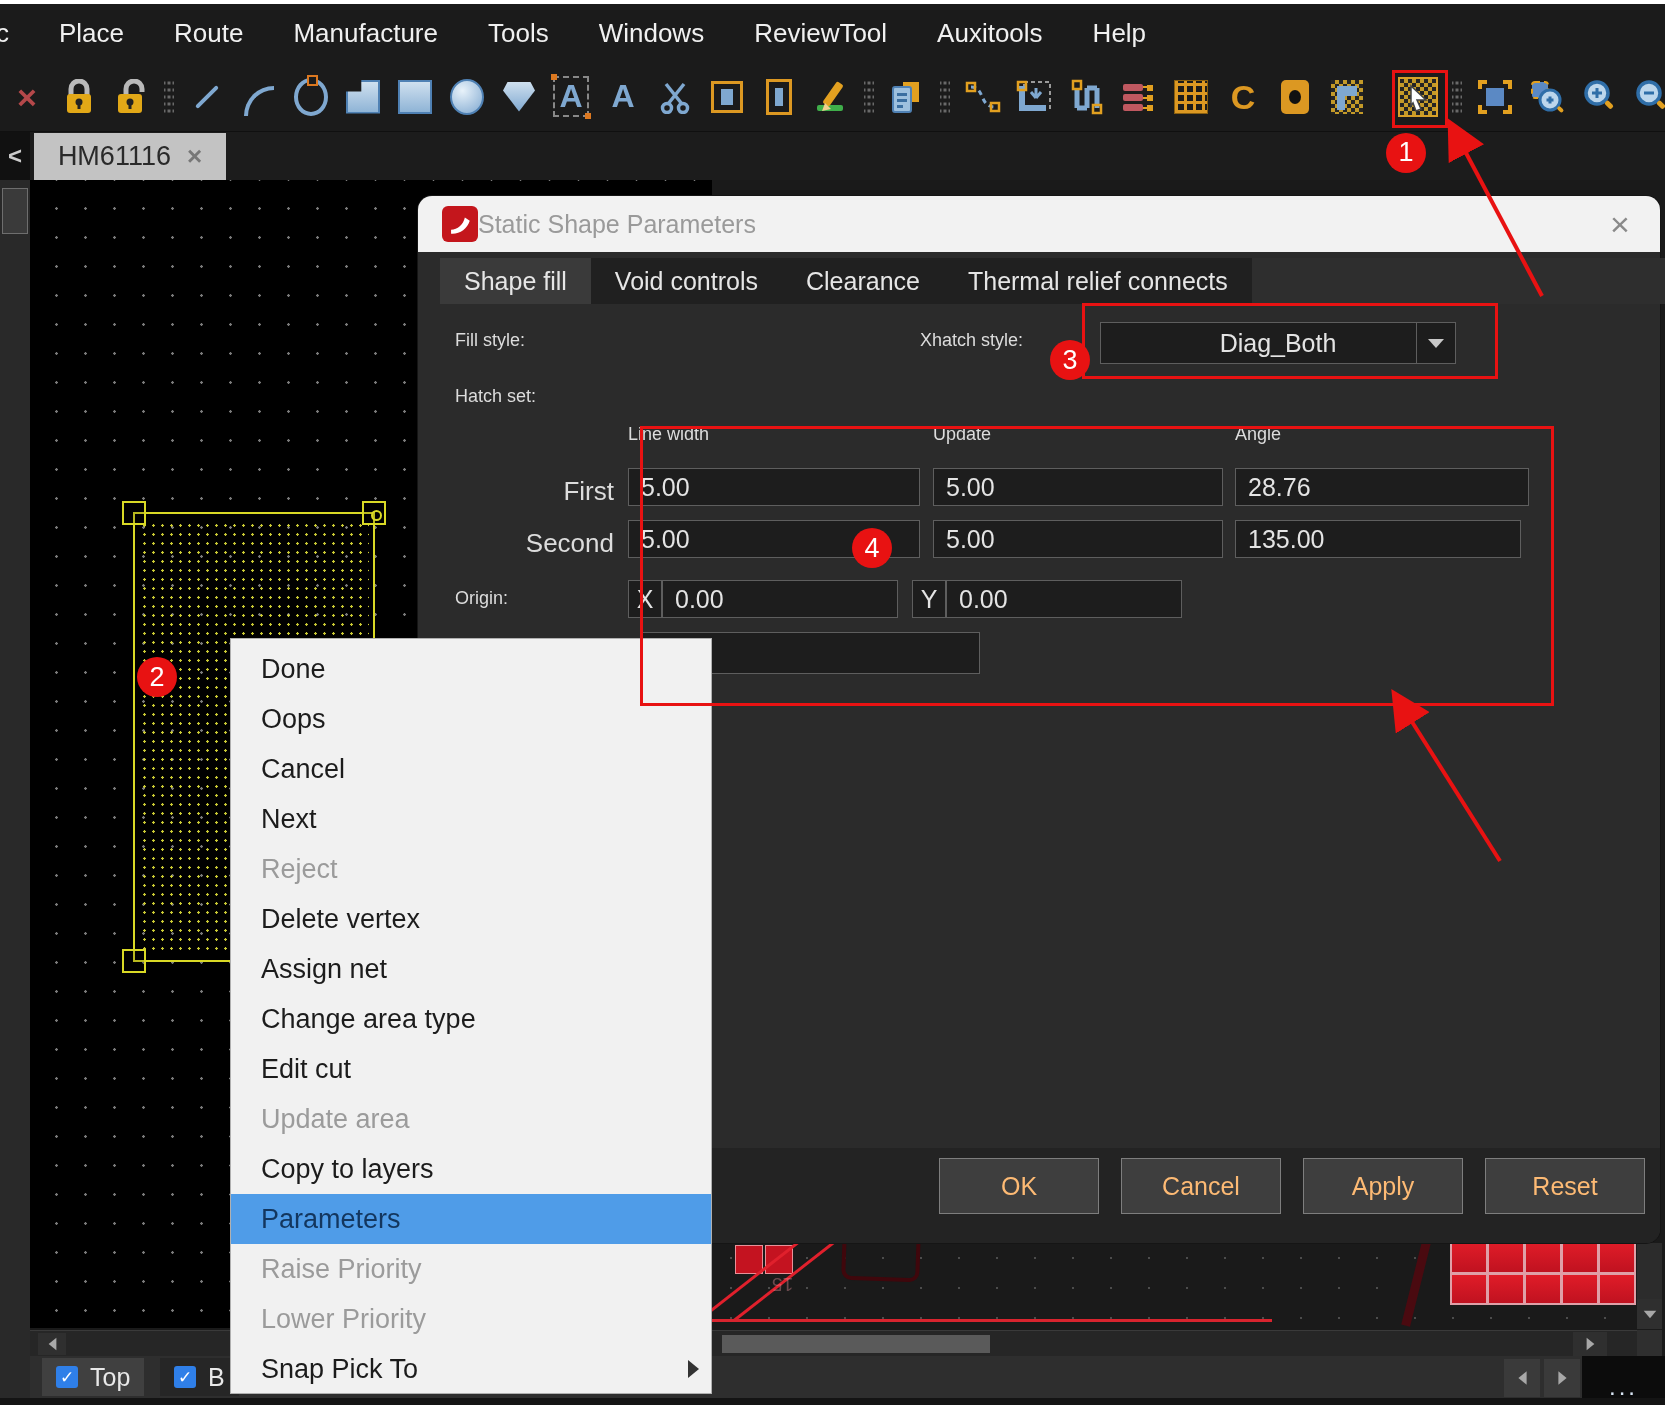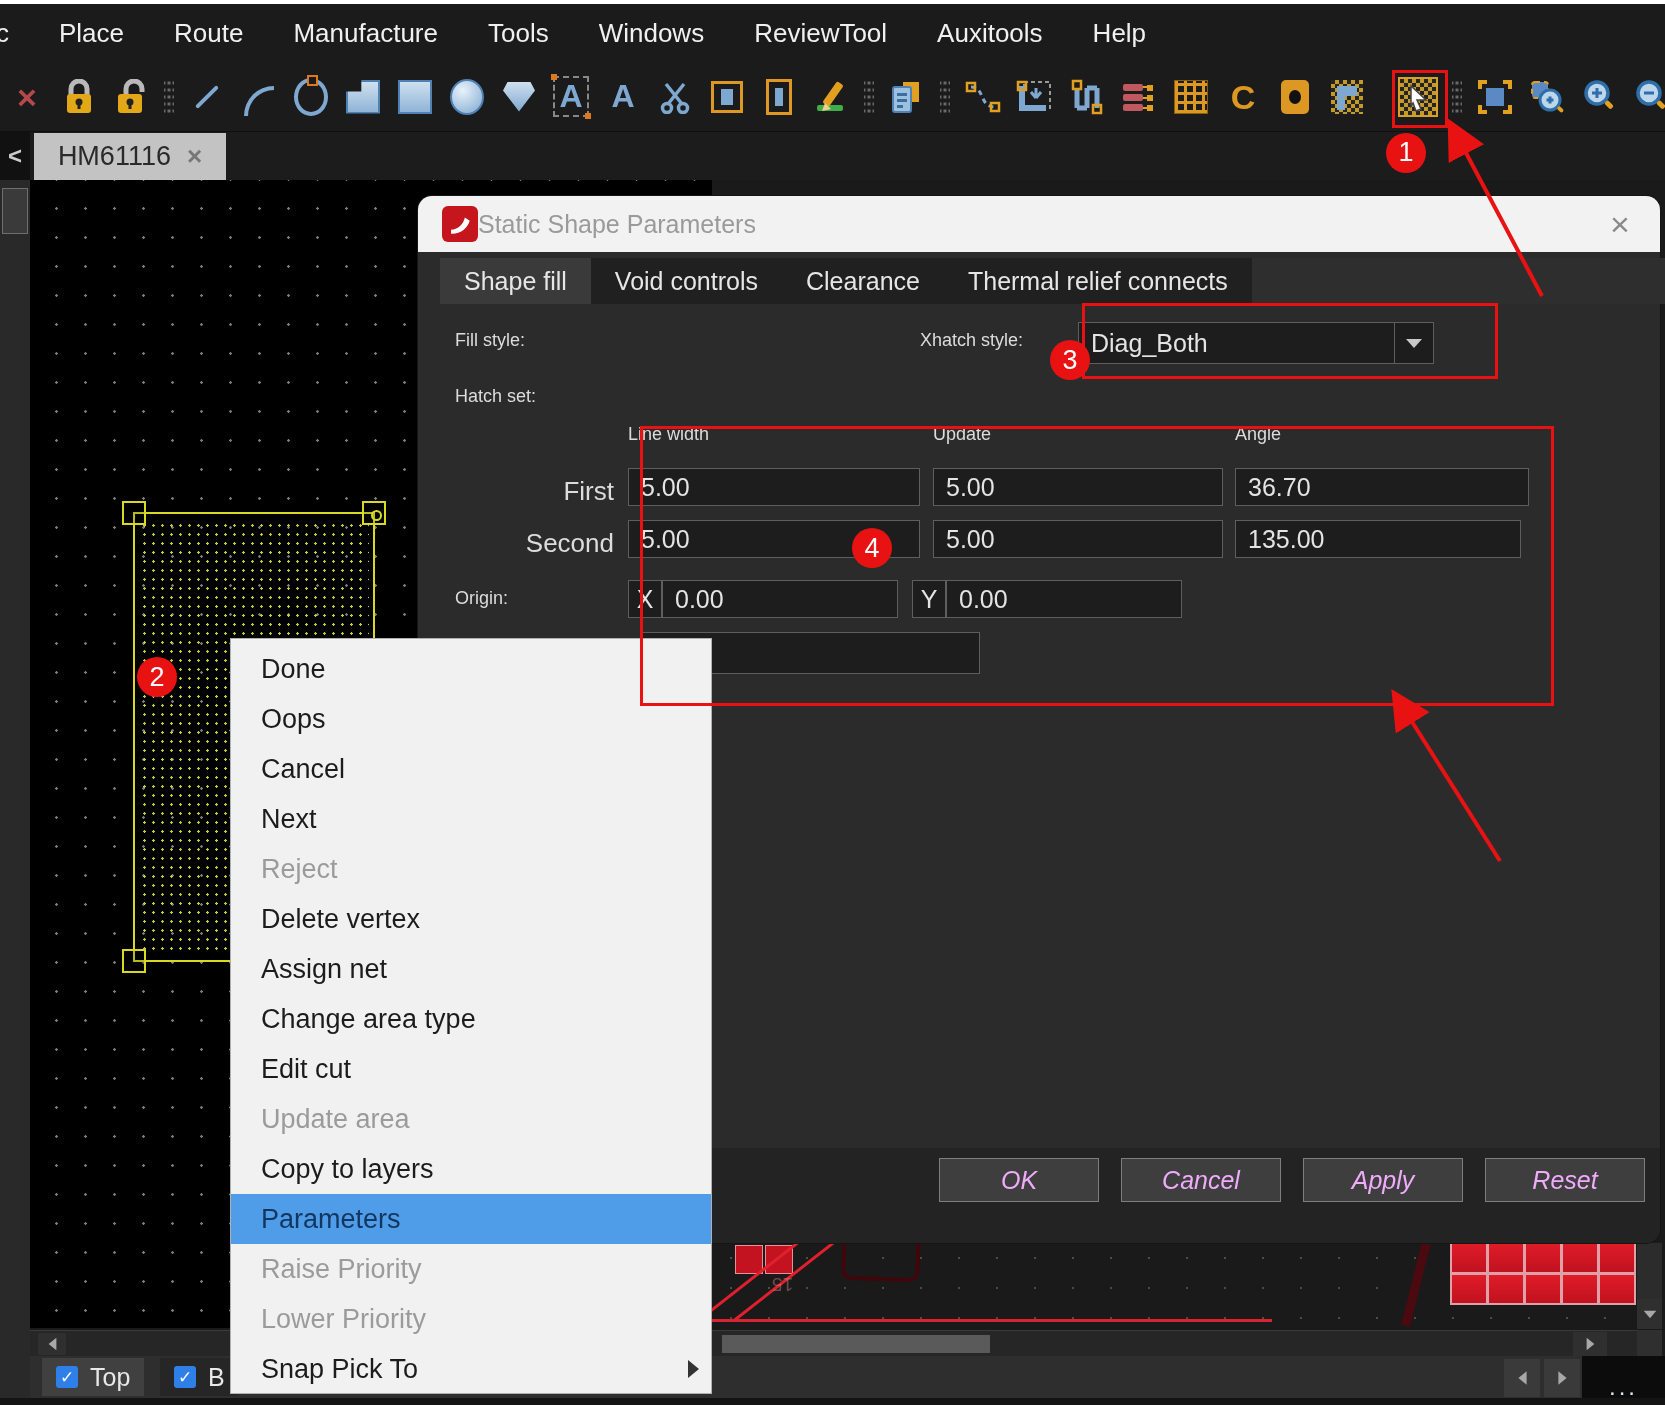--- a/index.html
+++ b/index.html
@@ -85,21 +85,21 @@
   .tabstrip-ext{position:absolute;left:832px;top:62px;width:706px;height:46px;background:#2e2e2e;}
   .dtab{padding:0 24px;display:flex;align-items:center;color:#e6e6e6;font-size:25px;white-space:nowrap;}
   .dtab.active{background:#3a3a3a;}
   .dlabel{position:absolute;color:#dcdcdc;font-size:18px;}
   .field{position:absolute;background:#1d1d1d;border:1px solid #5e5e5e;color:#e4e4e4;font-size:25px;display:flex;align-items:center;padding:0 12px;box-sizing:border-box;}
   .combo-arrow{position:absolute;right:10px;top:50%;margin-top:-4px;width:0;height:0;border-left:8px solid transparent;border-right:8px solid transparent;border-top:9px solid #c8c8c8;}
   .combo-split{position:absolute;right:0;top:0;width:38px;height:100%;border-left:1px solid #5e5e5e;display:flex;align-items:center;justify-content:center;}
   .combo-split .car{width:0;height:0;border-left:8px solid transparent;border-right:8px solid transparent;border-top:9px solid #c8c8c8;}
   .rowlab{position:absolute;color:#dcdcdc;font-size:26px;text-align:right;width:160px;}
   #dlg-bottom{position:absolute;left:0;top:952px;width:100%;height:95px;background:#232323;border-radius:0 0 14px 14px;}
-  .dbtn{position:absolute;top:10px;width:160px;height:44px;background:#3e3e3e;border:1px solid #7e7e7e;color:#f0abfc;font-size:25px;display:flex;align-items:center;justify-content:center;box-sizing:border-box;font-style:italic;}
+  .dbtn{position:absolute;top:10px;width:160px;height:56px;background:#3e3e3e;border:1px solid #7e7e7e;color:#fdba74;font-size:25px;display:flex;align-items:center;justify-content:center;box-sizing:border-box;}
   
   #ctxmenu{left:230px;top:638px;width:482px;height:756px;background:#f1f1f1;border:1px solid #b0b0b0;box-sizing:border-box;z-index:10;padding-top:5px;}
   .cmi{height:50px;display:flex;align-items:center;padding-left:30px;color:#1c1c1c;font-size:27px;position:relative;}
   .cmi.disabled{color:#9b9b9b;}
   .cmi.hl{background:#4f9ce8;color:#13365e;}
   .cmi .sub{position:absolute;right:12px;width:0;height:0;border-top:9px solid transparent;border-bottom:9px solid transparent;border-left:11px solid #333;}
   
   .badge{position:absolute;width:40px;height:40px;border-radius:50%;background:#e81212;color:#fff;font-size:27px;display:flex;align-items:center;justify-content:center;z-index:60;}
   .redbox{position:absolute;border:3px solid #e81212;z-index:45;pointer-events:none;}
   .ann-svg{position:absolute;z-index:60;pointer-events:none;overflow:visible;}
@@ -415,36 +415,36 @@
   <div class="tabstrip-ext"></div>
   <div class="tabstrip">
     <div class="dtab active">Shape fill</div>
     <div class="dtab">Void controls</div>
     <div class="dtab">Clearance</div>
     <div class="dtab">Thermal relief connects</div>
   </div>
 
   <div class="dlabel" style="left:37px;top:134px;">Fill style:</div>
   <div class="dlabel" style="left:502px;top:134px;">Xhatch style:</div>
-  <div class="field" style="left:660px;top:126px;width:356px;height:42px;">
+  <div class="field" style="left:682px;top:126px;width:356px;height:42px;justify-content:center;">
     <span>Diag_Both</span>
     <div class="combo-split">
         <div class="car"></div>
       </div>
   </div>
 
   <div class="dlabel" style="left:37px;top:190px;">Hatch set:</div>
   <div class="dlabel" style="left:210px;top:228px;">Line width</div>
   <div class="dlabel" style="left:515px;top:228px;">Update</div>
   <div class="dlabel" style="left:817px;top:228px;">Angle</div>
 
   <div class="rowlab" style="left:36px;top:280px;">First</div>
   <div class="field" style="left:210px;top:272px;width:292px;height:38px;">5.00</div>
   <div class="field" style="left:515px;top:272px;width:290px;height:38px;">5.00</div>
-  <div class="field" style="left:817px;top:272px;width:294px;height:38px;">36.70</div>
+  <div class="field" style="left:817px;top:272px;width:294px;height:38px;">28.76</div>
 
   <div class="rowlab" style="left:36px;top:332px;">Second</div>
   <div class="field" style="left:210px;top:324px;width:292px;height:38px;">5.00</div>
   <div class="field" style="left:515px;top:324px;width:290px;height:38px;">5.00</div>
   <div class="field" style="left:817px;top:324px;width:286px;height:38px;">135.00</div>
 
   <div class="dlabel" style="left:37px;top:392px;">Origin:</div>
   <div class="field" style="left:210px;top:384px;width:34px;height:38px;justify-content:center;padding:0;">X</div>
   <div class="field" style="left:244px;top:384px;width:236px;height:38px;">0.00</div>
   <div class="field" style="left:494px;top:384px;width:34px;height:38px;justify-content:center;padding:0;">Y</div>

